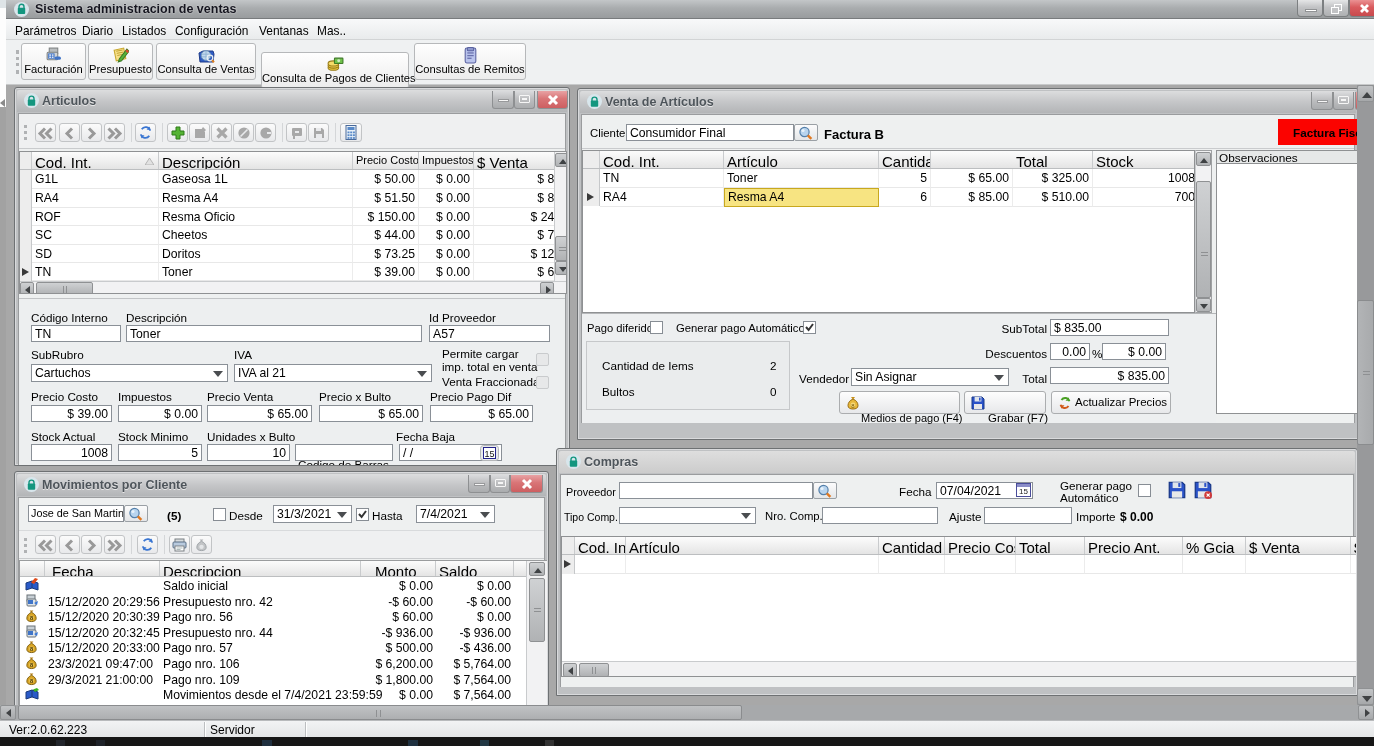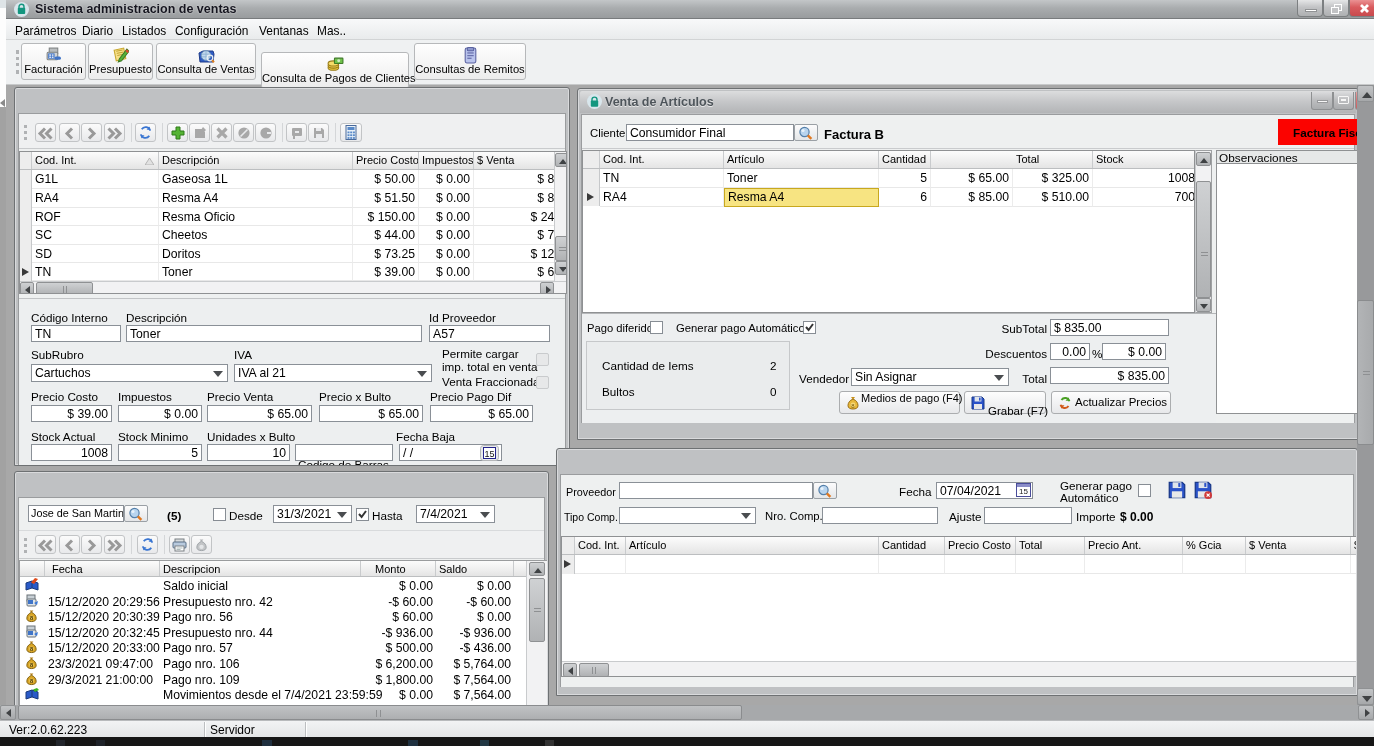--- a/index.html
+++ b/index.html
@@ -20,21 +20,21 @@
 .wtitle{position:absolute;left:2px;right:2px;top:2px;height:22px;background:linear-gradient(#dcddde,#c5c6c8 50%,#b3b5b7);border-radius:2px 2px 0 0;}
 .wtitle.inact{background:linear-gradient(#dedede,#cccccc);}
 .wtitle .t{position:absolute;left:25px;top:4px;font-weight:bold;font-size:12.5px;color:#4e555b;text-shadow:0 1px 0 #e8e8e8;}
 .wbtn{position:absolute;top:1px;height:18px;border:1px solid #8e9092;border-top:none;border-radius:0 0 3px 3px;background:linear-gradient(#dadbdd,#bebfc1 45%,#aaacae);}
 .wbtn.red{background:linear-gradient(#e8a2a4,#d97577 45%,#cd5f61)!important;}
 
 .client{position:absolute;left:3px;right:3px;top:25px;bottom:0;background:#eef0f0;border:1px solid #9a9c9e;border-bottom:none;}
 
 .grid{position:absolute;background:#fff;border:1px solid #8f9193;overflow:hidden;}
 .ghead{position:absolute;left:0;right:0;top:0;background:linear-gradient(#fcfcfc,#eeeeee 60%,#e4e4e4);border-bottom:1px solid #bcbec0;}
-.gh{position:absolute;top:0;bottom:0;border-right:1px solid #c9cbcd;padding:2px 1px 0 3px;font-size:11px;white-space:nowrap;overflow:hidden;}
+.gh{position:absolute;top:0;bottom:0;border-right:1px solid #c9cbcd;padding:2px 1px 0 3px;font-size:15px;white-space:nowrap;overflow:hidden;}
 .gc{position:absolute;border-right:1px solid #ececec;border-bottom:1px solid #e8e8e8;padding:2px 3px 0 3px;font-size:12.2px;white-space:nowrap;overflow:hidden;background:#fff;}
 .gc.r,.gh.r{text-align:right;}
 .mkcol{position:absolute;background:#ededed;border-right:1px solid #c6c8ca;}
 .mk{position:absolute;width:0;height:0;border-left:7px solid #3a3a3a;border-top:4px solid transparent;border-bottom:4px solid transparent;}
 
 .sb{position:absolute;background:#f2f2f3;}
 .sbb{position:absolute;background:linear-gradient(#cfd1d3,#b0b2b4);border:1px solid #8f9193;border-radius:2px;}
 .sbth{position:absolute;background:linear-gradient(#cfd1d3,#b0b2b4);border:1px solid #8f9193;border-radius:2px;}
 
 .inp{position:absolute;background:#fff;border:1px solid #8a9097;padding:1px 3px 0 3px;font-size:12.2px;white-space:nowrap;overflow:hidden;}
@@ -125,20 +125,40 @@
   <div class="tbtn" style="left:408px;width:112px;"><svg width="17" height="17" viewBox="0 0 16 16">
         <rect x="3" y="1" width="10" height="14" rx="1.5" fill="#b9c3ec" stroke="#5a62a0"></rect>
         <rect x="5" y="0.5" width="6" height="3" rx="1" fill="#8d97cc" stroke="#5a62a0"></rect>
         <rect x="5" y="5" width="6" height="1.2" fill="#6a72ae"></rect>
         <rect x="5" y="7.5" width="6" height="1.2" fill="#6a72ae"></rect>
         <rect x="5" y="10" width="4" height="1.2" fill="#6a72ae"></rect>
       </svg><div class="lab">Consultas de Remitos</div></div>
 </div>
 
 <div class="win" style="left:14px;top:87px;width:556px;height:379px;overflow:hidden;">
+  <div class="wtitle">
+    <svg class="a" style="left:7px;top:3px" width="15" height="15">
+        <circle cx="7.5" cy="7.5" r="7.5" fill="#d8e6ec"></circle>
+        <path d="M5 7v-1.4a2.5 2.5 0 015 0V7" stroke="#13967f" stroke-width="1.4" fill="none"></path>
+        <rect x="3.8" y="6.4" width="7.4" height="6.4" rx="1" fill="#13967f"></rect>
+      </svg>
+    <span class="t">Articulos</span>
+    <div class="wbtn" style="left:475px;width:22px;">
+        <div class="a" style="left:5px;top:8px;width:11px;height:3px;background:#f6f6f6;border:1px solid #98999b;"></div>
+      </div>
+    <div class="wbtn" style="left:497px;width:21px;">
+        <div class="a" style="left:4px;top:4px;width:11px;height:8px;border:1px solid #f6f6f6;border-radius:1px;"></div>
+        <div class="a" style="left:7px;top:7px;width:5px;height:2px;background:#f6f6f6;"></div>
+      </div>
+    <div class="wbtn red" style="left:520px;width:31px;">
+        <svg class="a" style="left:9px;top:3px;" width="12" height="12" viewBox="0 0 12 12">
+          <path d="M2 2l8 8M10 2l-8 8" stroke="#fff" stroke-width="3"></path>
+        </svg>
+      </div>
+  </div>
   <div class="client">
 
     <div class="a" style="left:0;top:0;right:0;height:35px;background:#eff0f1;border-bottom:1px solid #c9cbcd;">
       <div class="grip" style="left:5px;top:11px;height:15px;"></div>
       <div class="stb-btn" style="left:16px;top:9px;width:21px;height:19px;"><svg width="17" height="13" viewBox="0 0 17 13" style="margin-top:3px">
             <path d="M8 1.5L3 6.5l5 5M14.5 1.5l-5 5 5 5" fill="none" stroke="#999" stroke-width="3"></path>
           </svg></div>
       <div class="stb-btn" style="left:40px;top:9px;width:21px;height:19px;"><svg width="13" height="13" viewBox="0 0 13 13" style="margin-top:3px">
             <path d="M9 1.5L4 6.5l5 5" fill="none" stroke="#999" stroke-width="3"></path>
           </svg></div>
@@ -402,42 +422,50 @@
     <div class="lb" style="left:217px;top:257px;">Vendedor</div>
     <div class="drop" style="left:269px;top:253px;width:158px;height:18px;">Sin Asignar<div class="ar"></div></div>
     <div class="lb" style="left:387px;top:207px;width:78px;text-align:right;">SubTotal</div>
     <div class="inp" style="left:468px;top:204px;width:119px;height:17px;">$ 835.00</div>
     <div class="lb" style="left:387px;top:232px;width:78px;text-align:right;">Descuentos</div>
     <div class="inp r" style="left:468px;top:228px;width:40px;height:17px;">0.00</div>
     <div class="lb" style="left:510px;top:232px;">%</div>
     <div class="inp r" style="left:520px;top:228px;width:64px;height:17px;">$ 0.00</div>
     <div class="lb" style="left:387px;top:257px;width:78px;text-align:right;">Total</div>
     <div class="inp r" style="left:468px;top:252px;width:119px;height:17px;">$ 835.00</div>
-    <div class="btn3" style="left:257px;top:276px;width:121px;height:23px;padding-top:0;"><svg class="a" style="left:6px;top:4px" width="14" height="14" viewBox="0 0 14 14">
+    <div class="btn3" style="left:257px;top:276px;width:121px;height:23px;padding-top:20px;"><svg class="a" style="left:6px;top:4px" width="14" height="14" viewBox="0 0 14 14">
           <path d="M5 1h4l-1.5 2h-1z" fill="#c89018"></path>
           <path d="M7 3C3.5 4.5 2 7 2 9.5 2 12 4 13 7 13s5-1 5-3.5C12 7 10.5 4.5 7 3z" fill="#e8b83a" stroke="#9a6d10"></path>
           <circle cx="7" cy="9" r="2.4" fill="#f6d878"></circle>
           <text x="7" y="11.5" font-size="6" text-anchor="middle" fill="#7a5a08">8</text>
         </svg><span style="margin-left:21px;font-size:11px;">Medios de pago (F4)</span></div>
-    <div class="btn3" style="left:382px;top:276px;width:82px;height:23px;padding-top:13px;"><svg class="a" style="left:6px;top:4px" width="14" height="14" viewBox="0 0 14 14">
+    <div class="btn3" style="left:382px;top:276px;width:82px;height:23px;padding-top:20px;"><svg class="a" style="left:6px;top:4px" width="14" height="14" viewBox="0 0 14 14">
           <path d="M1 1h10l2 2v10H1z" fill="#2a52c8" stroke="#1a3a8a"></path>
           <rect x="3" y="8" width="8" height="5" fill="#e8e8e8"></rect>
           <rect x="3.6" y="1" width="6.8" height="4.5" fill="#dfe4ea"></rect>
           <rect x="8" y="1.6" width="1.6" height="3" fill="#2a52c8"></rect>
         </svg><span style="margin-left:23px;">Grabar (F7)</span></div>
     <div class="btn3" style="left:469px;top:276px;width:120px;height:23px;padding-top:4px;"><svg class="a" style="left:6px;top:4px" width="14" height="14" viewBox="0 0 16 16">
           <path d="M13 6a5 5 0 00-9-1.5" fill="none" stroke="#4aa024" stroke-width="2.2"></path>
           <path d="M12.6 1.5v4h-4z" fill="#4aa024"></path>
           <path d="M3 10a5 5 0 009 1.5" fill="none" stroke="#d05a1a" stroke-width="2.2"></path>
           <path d="M3.4 14.5v-4h4z" fill="#d05a1a"></path>
         </svg><span style="margin-left:23px;">Actualizar Precios</span></div>
   </div>
 </div>
 
 <div class="win" style="left:556px;top:448px;width:802px;height:248px;overflow:hidden;">
+  <div class="wtitle inact">
+    <svg class="a" style="left:7px;top:3px" width="15" height="15">
+        <circle cx="7.5" cy="7.5" r="7.5" fill="#d8e6ec"></circle>
+        <path d="M5 7v-1.4a2.5 2.5 0 015 0V7" stroke="#13967f" stroke-width="1.4" fill="none"></path>
+        <rect x="3.8" y="6.4" width="7.4" height="6.4" rx="1" fill="#13967f"></rect>
+      </svg>
+    <span class="t">Compras</span>
+  </div>
   <div class="client" style="bottom:8px;">
     <div class="lb" style="left:5px;top:11px;font-size:10.8px;">Proveedor</div>
     <div class="inp" style="left:58px;top:7px;width:194px;height:17px;"></div>
     <div class="mag" style="left:252px;top:7px;width:24px;height:17px;"><svg width="16" height="14" viewBox="0 0 16 14" style="margin:1px 0 0 3px;">
           <circle cx="6.5" cy="6" r="4.6" fill="#b8d4ee" stroke="#5580aa" stroke-width="1.2"></circle>
           <circle cx="5" cy="4.5" r="1.6" fill="#e8f2fa"></circle>
           <path d="M9.8 9.3l3.6 3.6" stroke="#e07820" stroke-width="2.4"></path>
         </svg></div>
     <div class="lb" style="left:338px;top:10px;">Fecha</div>
     <div class="inp" style="left:375px;top:7px;width:97px;height:17px;">07/04/2021</div>
@@ -505,20 +533,40 @@
           </div>
         <div class="sbth" style="left:17px;top:1px;width:30px;height:14px;">
             <div class="a" style="left:12px;top:3px;width:1px;height:7px;background:#8e9092;box-shadow:3px 0 0 #8e9092;"></div>
           </div>
       </div>
     </div>
   </div>
 </div>
 
 <div class="win" style="left:14px;top:471px;width:535px;height:250px;overflow:hidden;">
+  <div class="wtitle">
+    <svg class="a" style="left:7px;top:3px" width="15" height="15">
+        <circle cx="7.5" cy="7.5" r="7.5" fill="#d8e6ec"></circle>
+        <path d="M5 7v-1.4a2.5 2.5 0 015 0V7" stroke="#13967f" stroke-width="1.4" fill="none"></path>
+        <rect x="3.8" y="6.4" width="7.4" height="6.4" rx="1" fill="#13967f"></rect>
+      </svg>
+    <span class="t">Movimientos por Cliente</span>
+    <div class="wbtn" style="left:451px;width:22px;">
+        <div class="a" style="left:5px;top:8px;width:11px;height:3px;background:#f6f6f6;border:1px solid #98999b;"></div>
+      </div>
+    <div class="wbtn" style="left:473px;width:20px;">
+        <div class="a" style="left:4px;top:4px;width:11px;height:8px;border:1px solid #f6f6f6;border-radius:1px;"></div>
+        <div class="a" style="left:7px;top:7px;width:5px;height:2px;background:#f6f6f6;"></div>
+      </div>
+    <div class="wbtn red" style="left:493px;width:33px;">
+        <svg class="a" style="left:10px;top:3px;" width="12" height="12" viewBox="0 0 12 12">
+          <path d="M2 2l8 8M10 2l-8 8" stroke="#fff" stroke-width="3"></path>
+        </svg>
+      </div>
+  </div>
   <div class="client">
     <div class="inp" style="left:9px;top:7px;width:96px;height:17px;overflow:hidden;font-size:10.8px;padding-left:2px;">Jose de San Martin</div>
     <div class="mag" style="left:105px;top:7px;width:24px;height:17px;"><svg width="16" height="14" viewBox="0 0 16 14" style="margin:1px 0 0 3px;">
           <circle cx="6.5" cy="6" r="4.6" fill="#b8d4ee" stroke="#5580aa" stroke-width="1.2"></circle>
           <circle cx="5" cy="4.5" r="1.6" fill="#e8f2fa"></circle>
           <path d="M9.8 9.3l3.6 3.6" stroke="#e07820" stroke-width="2.4"></path>
         </svg></div>
     <div class="lb" style="left:148px;top:11px;font-weight:bold;">(5)</div>
     <div class="cb" style="left:194px;top:10px;"></div>
     <div class="lb" style="left:210px;top:11px;">Desde</div>

